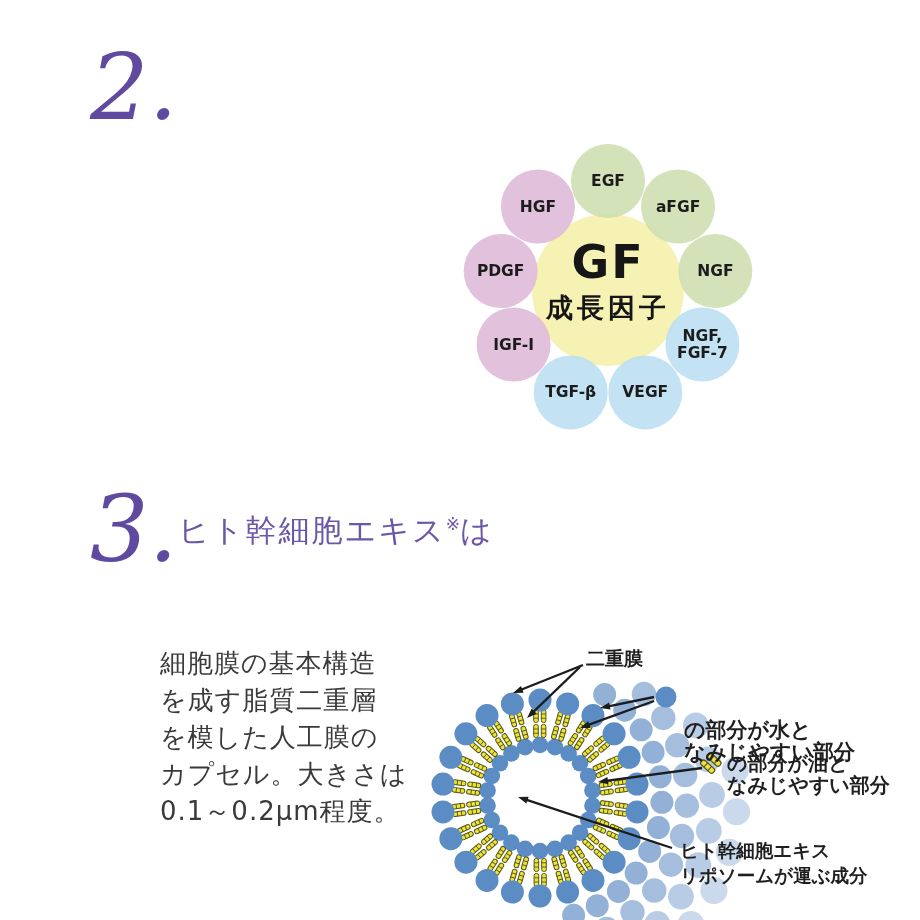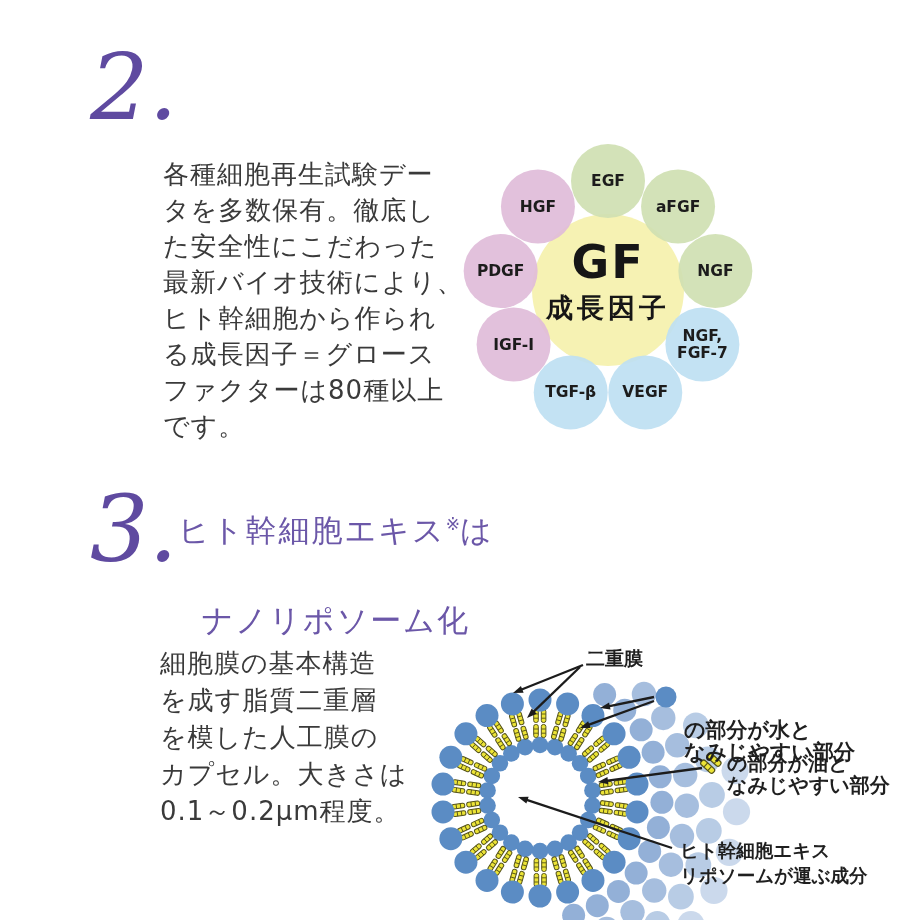--- a/index.html
+++ b/index.html
@@ -32,28 +32,20 @@
   #lbl-oil{left:727px;top:752px;font-size:20px;line-height:22px;}
   #lbl-cargo{left:680px;top:838px;font-size:18.5px;line-height:25px;}
   svg{position:absolute;}
 </style>
 </head>
 <body>
 
 <div class="page">
 
   <div class="script-num" style="left:90px;top:42px;">2.</div>
-  <div class="body-text" style="left:163px;top:156px;width:310px;">各種細胞再生試験デー
-タを多数保有。徹底し
-た安全性にこだわった
-最新バイオ技術により、
-ヒト幹細胞から作られ
-る成長因子＝グロース
-ファクターは80種以上
-です。</div>
   <svg id="gf-diagram" width="330" height="310" viewBox="0 0 330 310" style="left:455px;top:135px;">
       <circle cx="153" cy="155" r="76" fill="#f6f2b3"></circle>
       <circle cx="153" cy="46" r="37" fill="#cfe0b2" opacity="0.92"></circle>
       <text x="153" text-anchor="middle" font-size="15.5" font-weight="bold" fill="#1c1c1c" font-family="&quot;DejaVu Sans&quot;,sans-serif" y="51">EGF</text>
       <circle cx="223.06384945583278" cy="71.50115570003139" r="37" fill="#cfe0b2" opacity="0.92"></circle>
       <text x="223.06384945583278" text-anchor="middle" font-size="15.5" font-weight="bold" fill="#1c1c1c" font-family="&quot;DejaVu Sans&quot;,sans-serif" y="76.50115570003139">aFGF</text>
       <circle cx="260.3440450783307" cy="136.0723486343046" r="37" fill="#cfe0b2" opacity="0.92"></circle>
       <text x="260.3440450783307" text-anchor="middle" font-size="15.5" font-weight="bold" fill="#1c1c1c" font-family="&quot;DejaVu Sans&quot;,sans-serif" y="141.0723486343046">NGF</text>
       <circle cx="247.39676901250382" cy="209.5" r="37" fill="#bedff2" opacity="0.92"></circle>
       <text x="247.39676901250382" text-anchor="middle" font-size="15.5" font-weight="bold" fill="#1c1c1c" font-family="&quot;DejaVu Sans&quot;,sans-serif"><tspan x="247.39676901250382" y="205.5">NGF,</tspan><tspan x="247.39676901250382" y="222.5">FGF-7</tspan></text>
@@ -66,21 +58,20 @@
       <circle cx="45.65595492166932" cy="136.07234863430457" r="37" fill="#dfbcd9" opacity="0.92"></circle>
       <text x="45.65595492166932" text-anchor="middle" font-size="15.5" font-weight="bold" fill="#1c1c1c" font-family="&quot;DejaVu Sans&quot;,sans-serif" y="141.07234863430457">PDGF</text>
       <circle cx="82.93615054416719" cy="71.5011557000314" r="37" fill="#dfbcd9" opacity="0.92"></circle>
       <text x="82.93615054416719" text-anchor="middle" font-size="15.5" font-weight="bold" fill="#1c1c1c" font-family="&quot;DejaVu Sans&quot;,sans-serif" y="76.5011557000314">HGF</text>
       <text x="153" y="143" text-anchor="middle" font-size="46" font-weight="bold" letter-spacing="2" fill="#161616" font-family="&quot;DejaVu Sans&quot;,sans-serif">GF</text>
       <text x="153" y="182" text-anchor="middle" font-size="27" font-weight="bold" letter-spacing="4" fill="#161616" font-family="&quot;DejaVu Sans&quot;,sans-serif">成長因子</text>
     </svg>
 
   <div class="script-num" style="left:90px;top:484px;">3.</div>
   <div class="sec-title" style="left:178px;top:502px;text-align:center;"><span>ヒト幹細胞エキス</span><sup>※</sup><span>は</span><br>
-    <span>ナノリポソーム化</span>
   </div>
   <div class="body-text" style="left:160px;top:645px;width:300px;line-height:37px;">細胞膜の基本構造
 を成す脂質二重層
 を模した人工膜の
 カプセル。大きさは
 0.1～0.2μm程度。</div>
 
   <svg id="liposome" width="522" height="292" viewBox="0 0 522 292" style="left:398px;top:628px;">
       <circle cx="206.650150236451" cy="66.53813226891603" r="11.5" fill="#6f96c9" opacity="0.75"></circle>
       <circle cx="226.74832119599768" cy="82.24054435868457" r="11.5" fill="#6f96c9" opacity="0.75"></circle>

